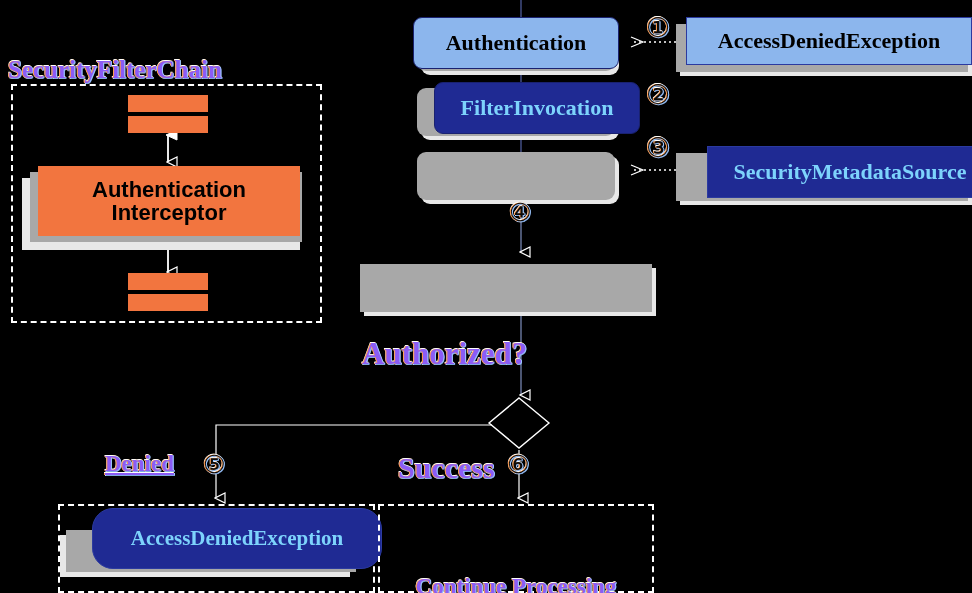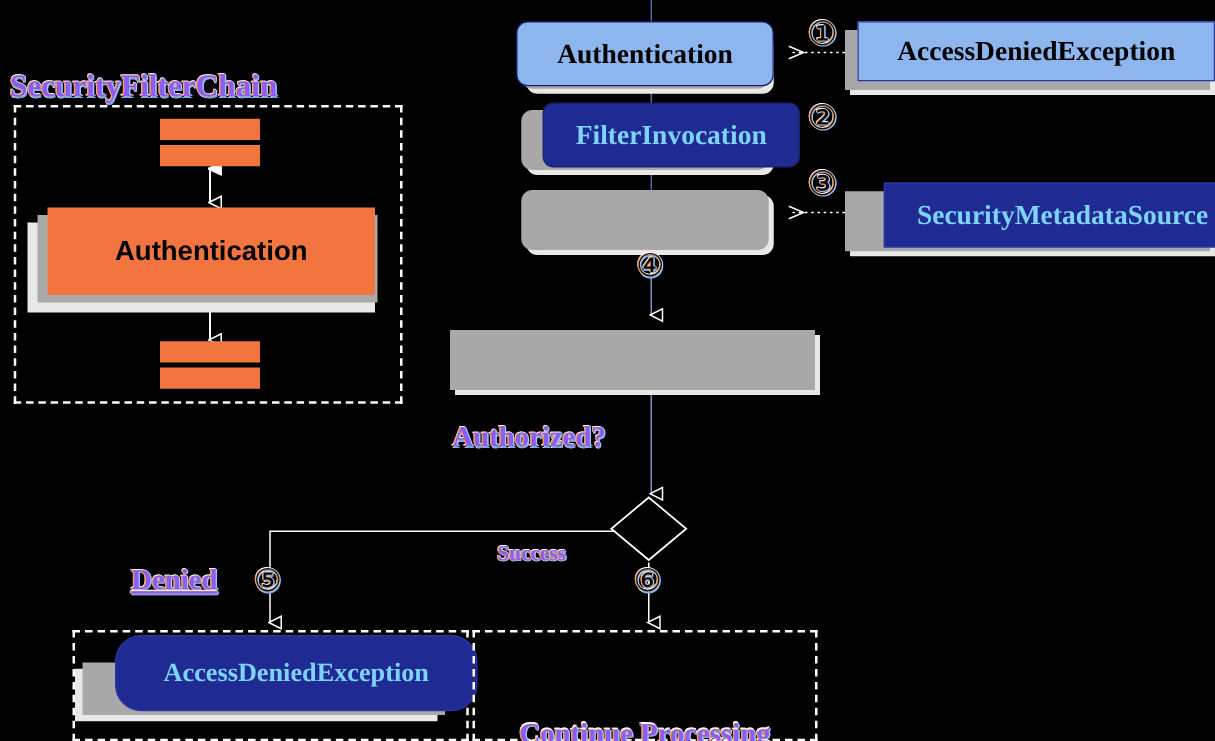--- a/index.html
+++ b/index.html
@@ -108,20 +108,21 @@
   <div class="dashed" style="left:11px;top:84px;width:311px;height:239px;"></div>
 
   <div class="node orange" style="left:128px;top:95px;width:80px;height:17px;"></div>
   <div class="node orange" style="left:128px;top:116px;width:80px;height:17px;"></div>
 
   <div class="shadow2" style="left:22px;top:178px;width:278px;height:72px;"></div>
   <div class="shadow" style="left:30px;top:172px;width:272px;height:70px;"></div>
   <div class="node orange" style="left:38px;top:166px;width:262px;height:70px;font-size:22px;
               flex-direction:column;">
     <span>Authentication</span>
+    <span>Interceptor</span>
   </div>
 
   <div class="node orange" style="left:128px;top:273px;width:80px;height:17px;"></div>
   <div class="node orange" style="left:128px;top:294px;width:80px;height:17px;"></div>
 
   <div class="shadow2" style="left:421px;top:27px;width:198px;height:48px;border-radius:9px;"></div>
   <div class="shadow" style="left:417px;top:23px;width:198px;height:48px;border-radius:9px;"></div>
   <div class="node rounded blue-light" style="left:413px;top:17px;width:206px;height:52px;font-size:22px;">Authentication</div>
 
   <div class="shadow2" style="left:421px;top:92px;width:198px;height:48px;border-radius:9px;"></div>
@@ -135,26 +136,26 @@
   <div class="shadow" style="left:676px;top:24px;width:292px;height:48px;"></div>
   <div class="node sq blue-light" style="left:686px;top:17px;width:286px;height:48px;font-size:22px;">AccessDeniedException</div>
 
   <div class="shadow2" style="left:680px;top:157px;width:292px;height:48px;"></div>
   <div class="shadow" style="left:676px;top:153px;width:292px;height:48px;"></div>
   <div class="node sq blue-dark" style="left:686px;top:146px;width:286px;height:52px;font-size:22px;">SecurityMetadataSource</div>
 
   <div class="shadow2" style="left:364px;top:268px;width:292px;height:48px;"></div>
   <div class="shadow" style="left:360px;top:264px;width:292px;height:48px;"></div>
 
-  <div class="fringe" style="left:362px;top:337px;font-size:23px;">Authorized?</div>
+  <div class="fringe" style="left:362px;top:337px;font-size:31px;">Authorized?</div>
 
   <div class="fringe" style="left:105px;top:451px;font-size:23px;text-decoration:underline;">Denied</div>
   <div class="circnum" style="left:203px;top:450px;font-size:25px;">⑤</div>
 
-  <div class="fringe" style="left:398px;top:433px;font-size:17px;">Success</div>
+  <div class="fringe" style="left:398px;top:451px;font-size:30px;">Success</div>
   <div class="circnum" style="left:507px;top:450px;font-size:25px;">⑥</div>
 
   <div class="dashed" style="left:58px;top:504px;width:317px;height:89px;"></div>
 
   <div class="shadow2" style="left:60px;top:535px;width:290px;height:42px;"></div>
   <div class="shadow" style="left:66px;top:530px;width:290px;height:42px;"></div>
   <div class="node sq blue-dark" style="left:71px;top:508px;width:290px;height:61px;font-size:21px;border-radius:21px;">AccessDeniedException</div>
 
   <div class="dashed" style="left:378px;top:504px;width:276px;height:89px;"></div>
   <div class="fringe center" style="left:378px;top:522px;width:276px;font-size:23px;">

